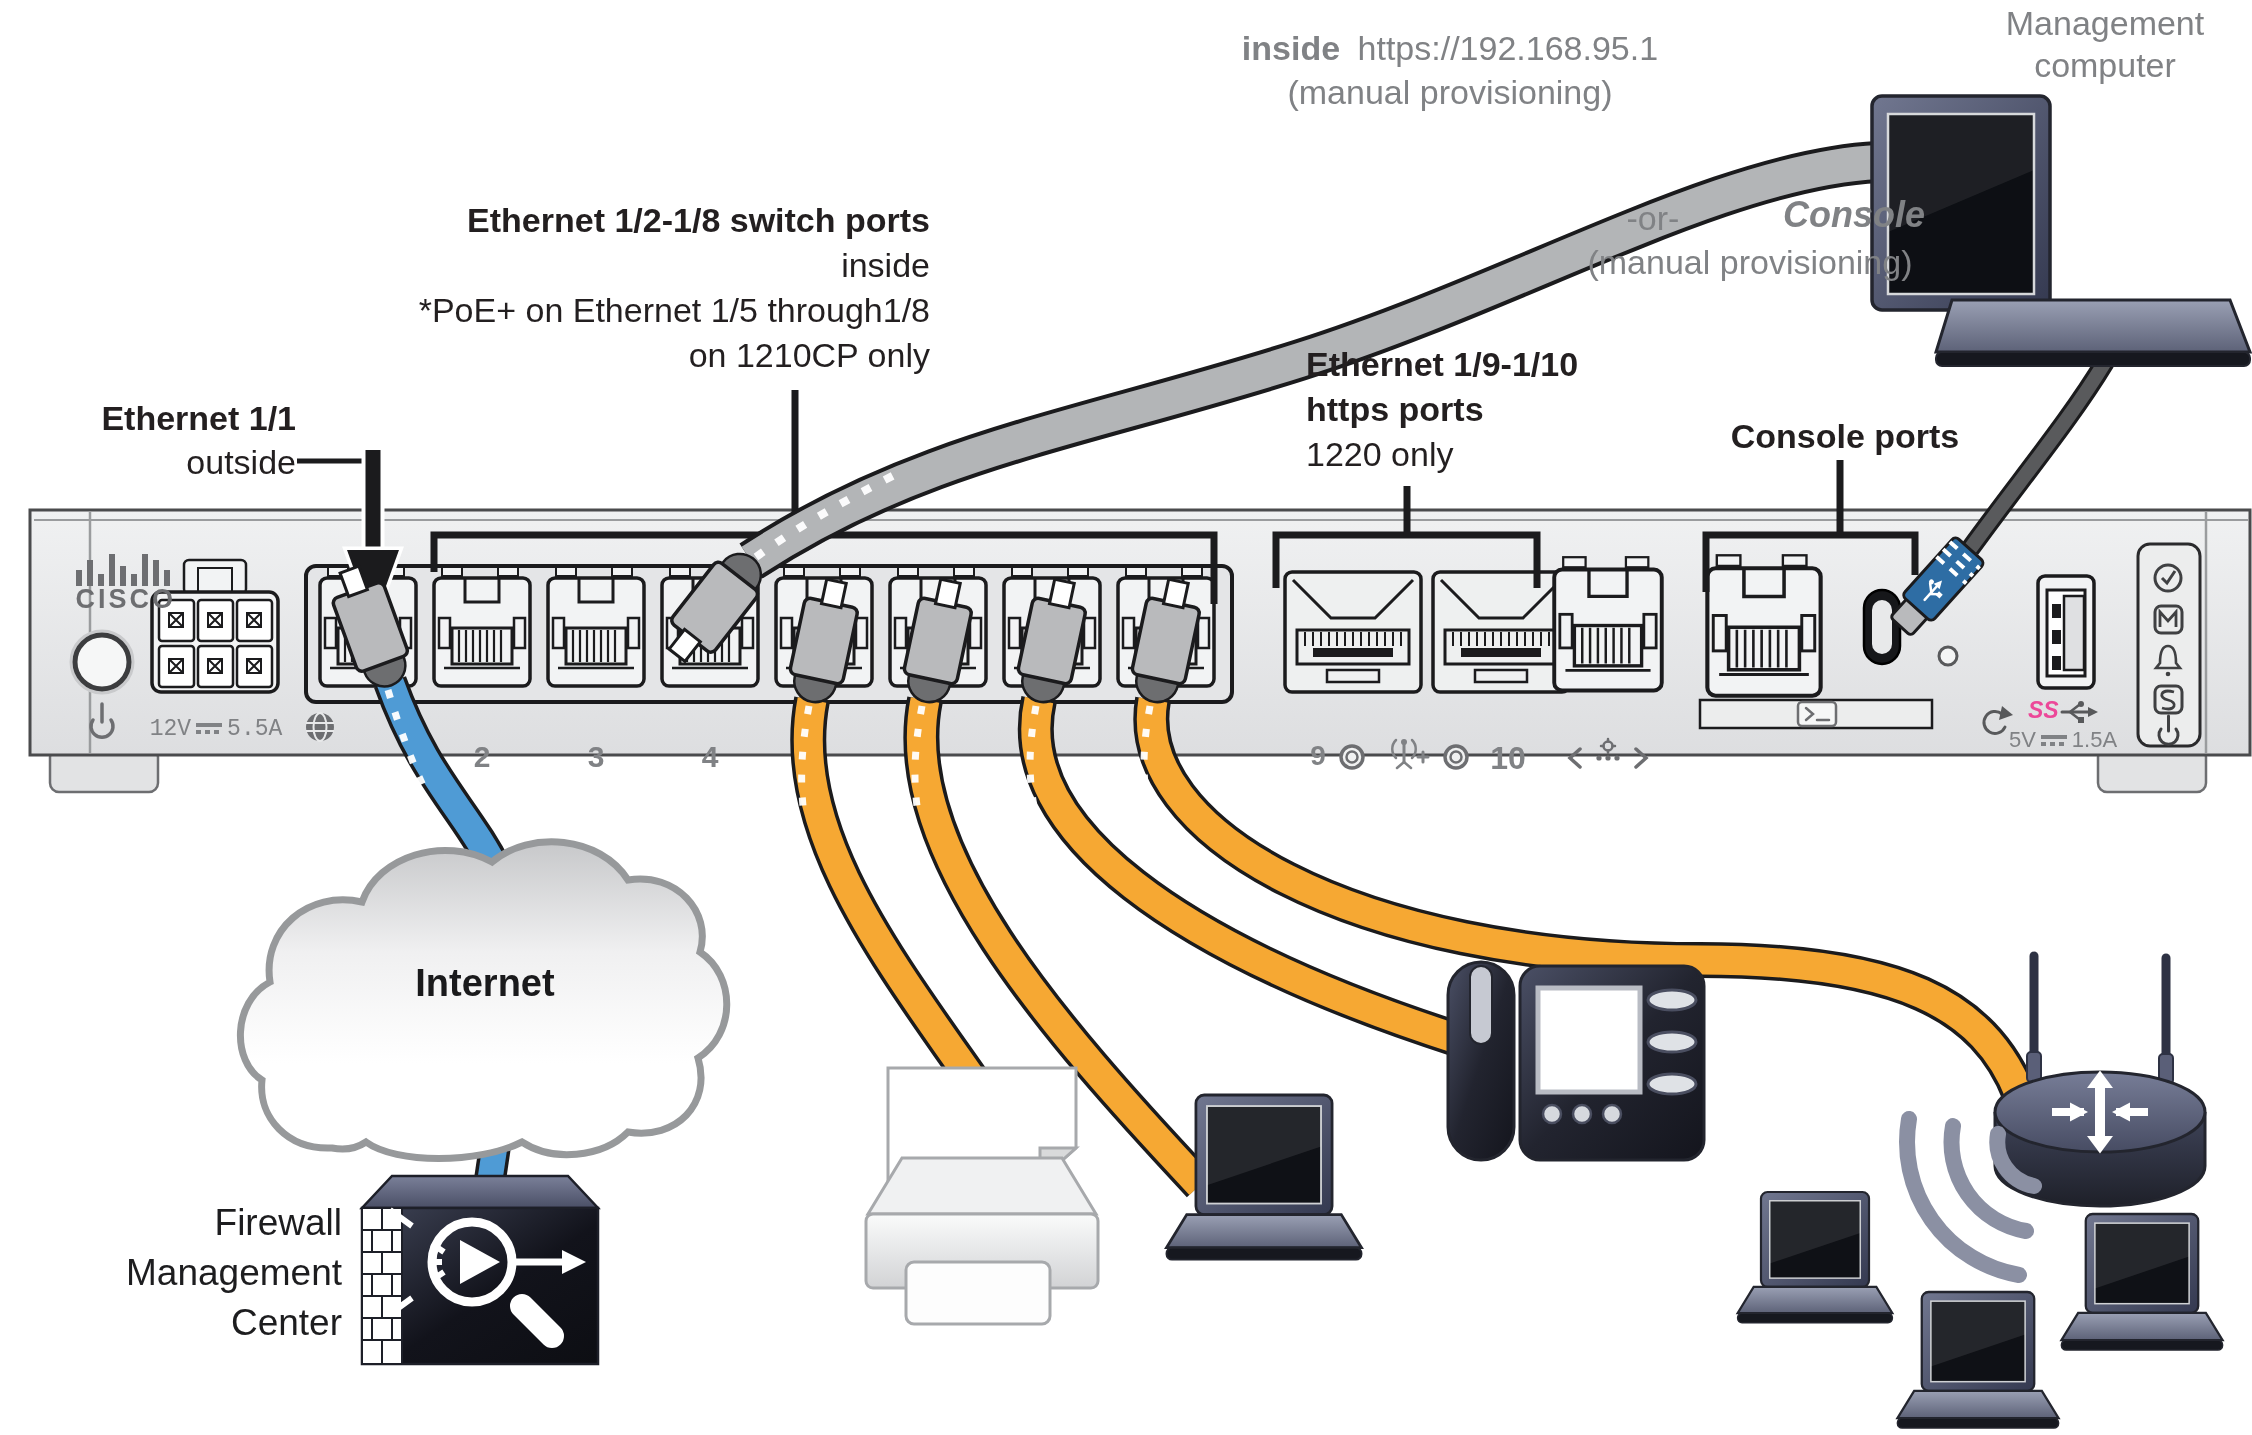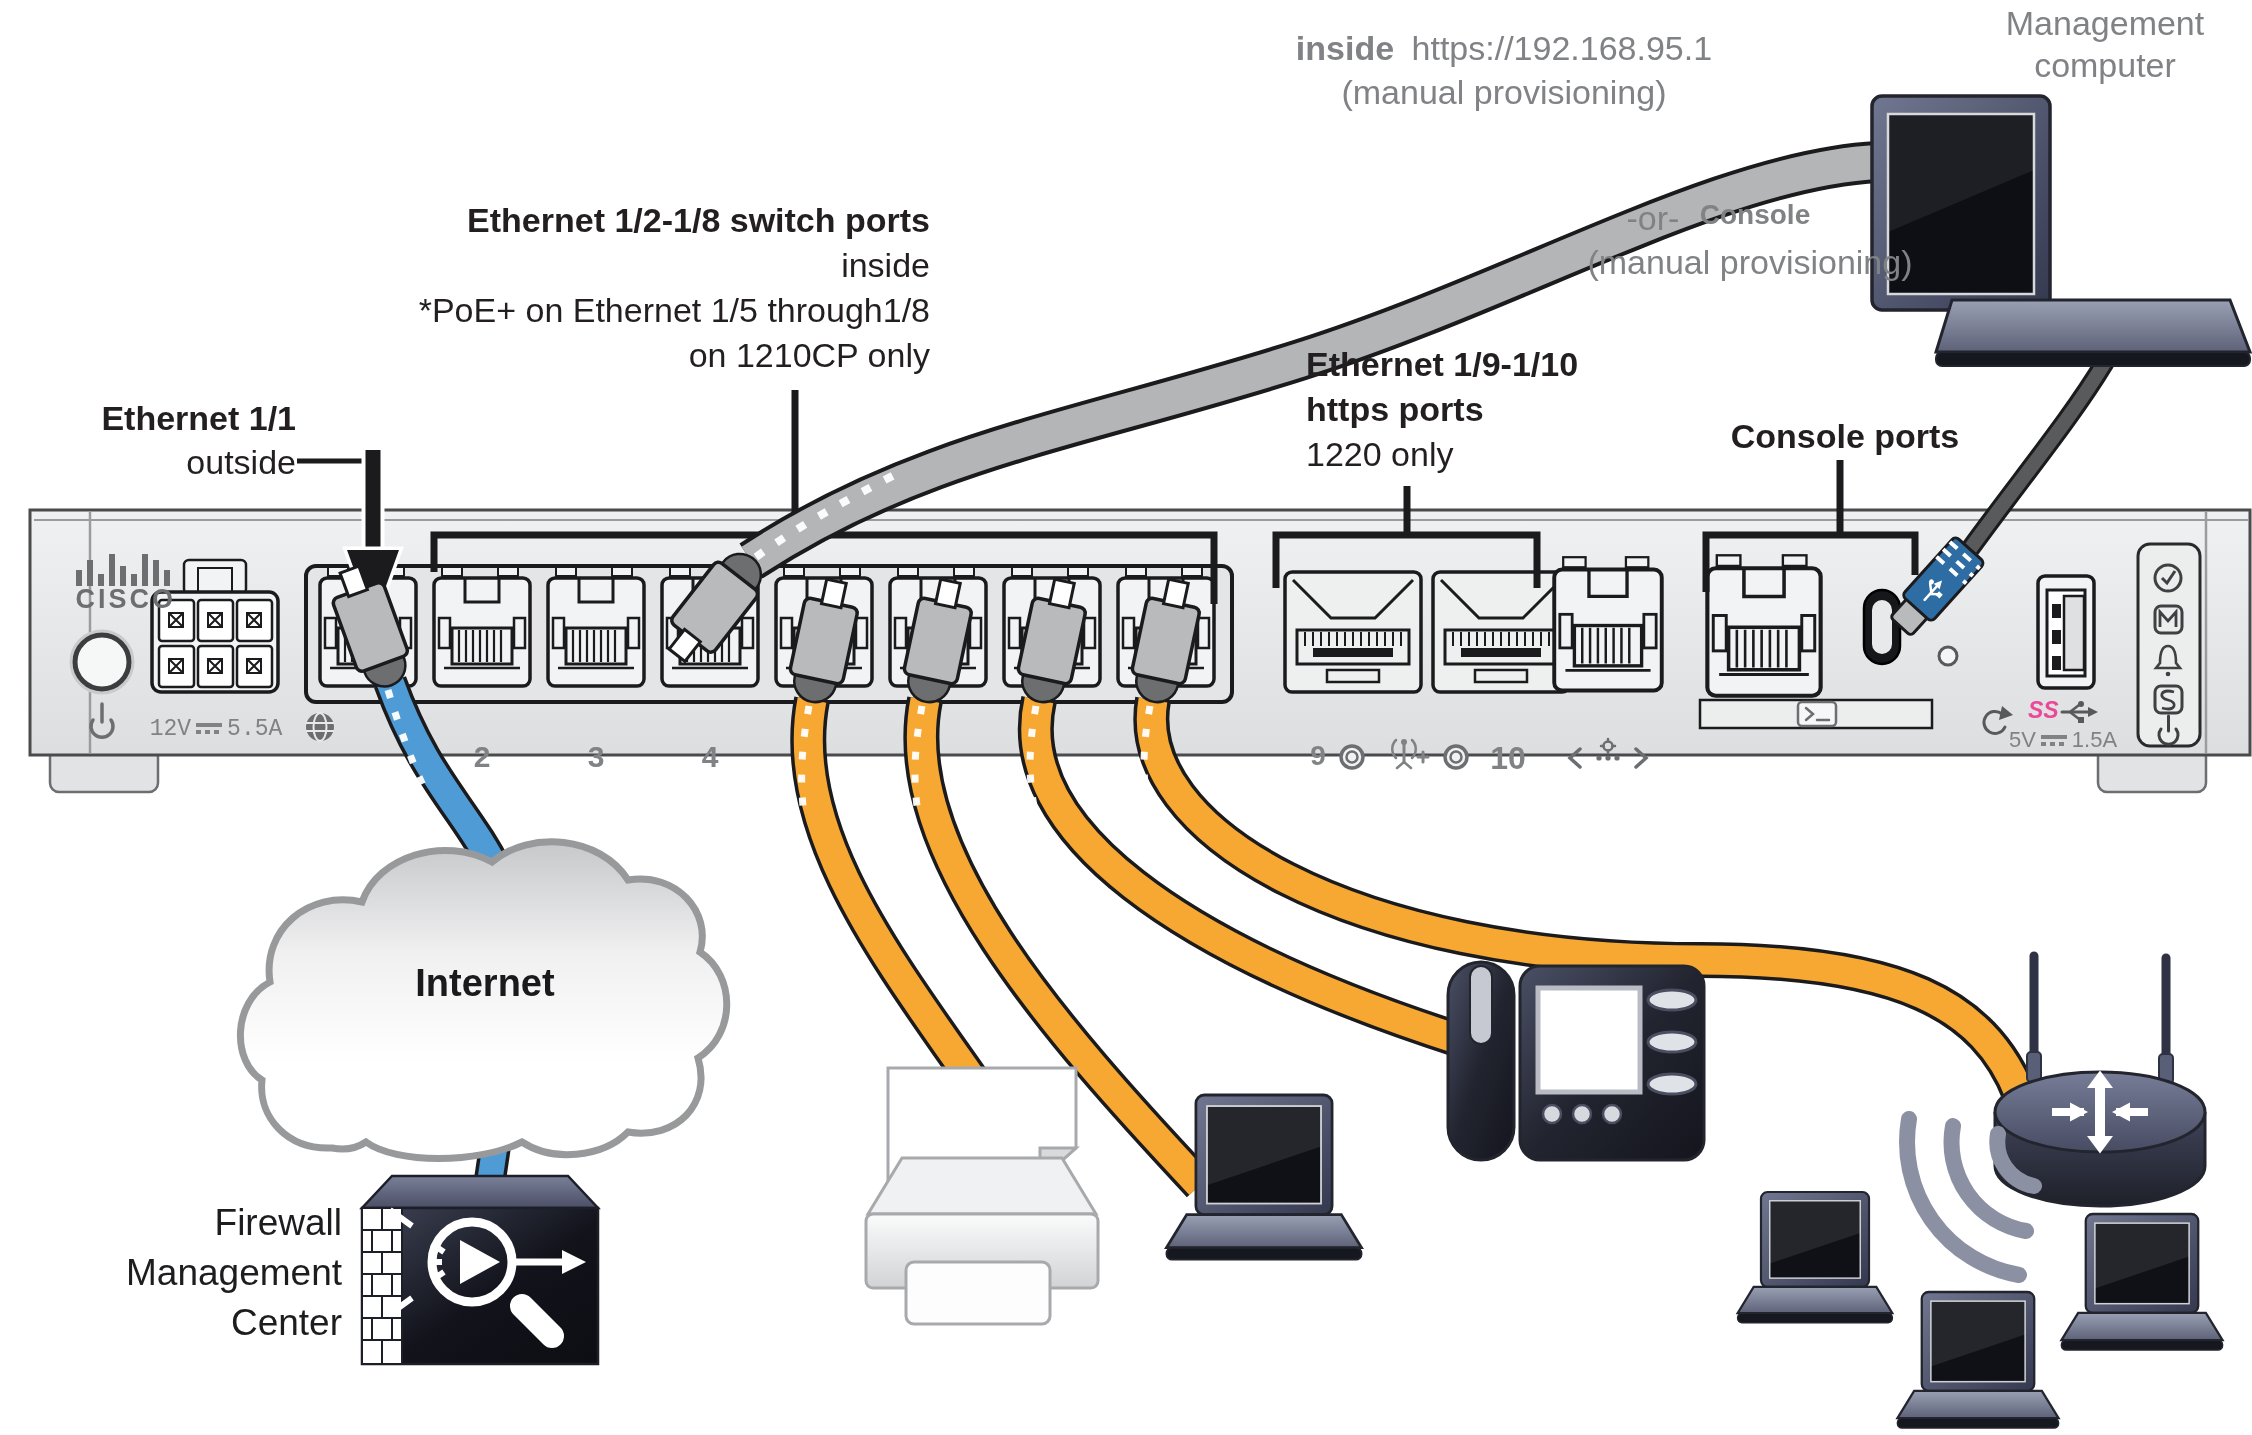--- a/index.html
+++ b/index.html
@@ -436,35 +436,35 @@
   <div>outside</div>
 </div>
 
 <div class="t right" style="left:330px;top:198px;width:600px;line-height:45px;">
   <div class="b">Ethernet 1/2-1/8 switch ports</div>
   <div>inside</div>
   <div>*PoE+ on Ethernet 1/5 through1/8</div>
   <div>on 1210CP only</div>
 </div>
 
-<div class="t center gray" style="left:1224px;top:26px;width:560px;">
+<div class="t center gray" style="left:1170px;top:26px;width:560px;">
   <div>
     <span class="b">inside</span>
     <span style="margin-left:8px;">https://192.168.95.1</span>
   </div>
   <div>(manual provisioning)</div>
 </div>
 
 <div class="t center gray" style="left:1980px;top:2px;width:250px;line-height:42px;">
   <div>Management</div>
   <div>computer</div>
 </div>
 
 <div class="t center gray" style="left:1598px;top:196px;width:110px;">-or-</div>
-<div class="t center gray b" style="left:1660px;top:193px;width:190px;font-size:28px;">Console</div>
+<div class="t center gray b" style="left:1759px;top:193px;width:190px;font-size:36px;font-style:italic;">Console</div>
 <div class="t center gray" style="left:1540px;top:240px;width:420px;">(manual provisioning)</div>
 
 <div class="t left" style="left:1306px;top:342px;width:340px;line-height:45px;">
   <div class="b">Ethernet 1/9-1/10</div>
   <div class="b">https ports</div>
   <div>1220 only</div>
 </div>
 
 <div class="t center b" style="left:1705px;top:414px;width:280px;">Console ports</div>
 

